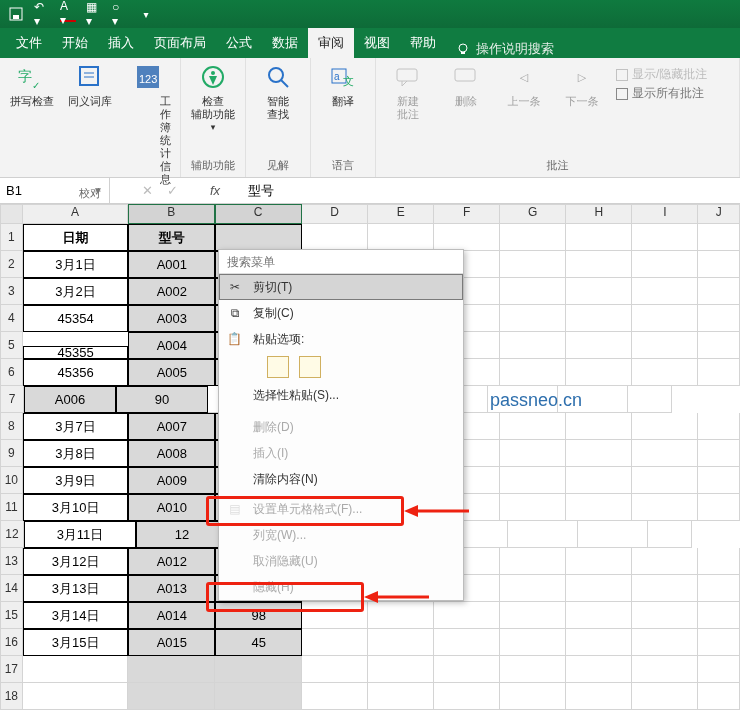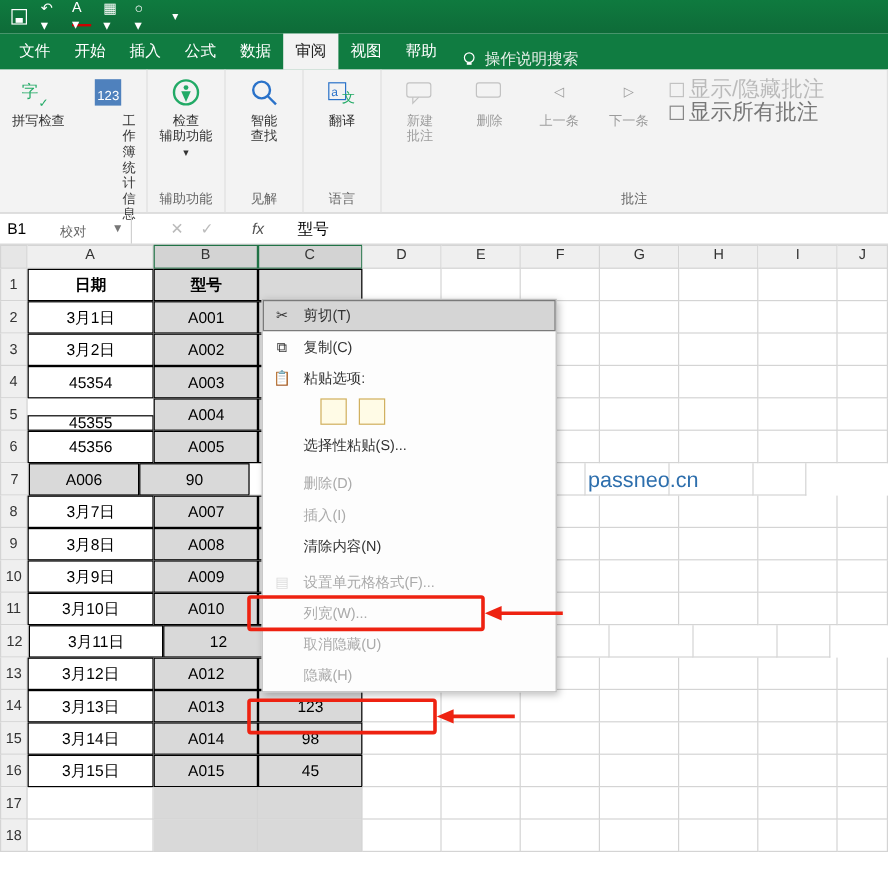--- a/index.html
+++ b/index.html
@@ -12,21 +12,21 @@
 .tabs .tab { padding: 6px 10px 6px; font-size: 13px; cursor: pointer; }
 .tabs .tab.active { background: #f3f3f3; color: #222; }
 .tabs .tellme { display: flex; align-items: center; gap: 6px; padding: 0 10px; color: #e6efe9; }
 .tabs .bulb { width:14px; height:14px; }
 
 .ribbon { height: 120px; background: #f3f3f3; border-bottom: 1px solid #d0d0d0; display: flex; }
 .rgroup { border-right: 1px solid #e0e0e0; padding: 4px 8px 2px; display: flex; flex-direction: column; justify-content: space-between; }
 .rgroup .btns { display: flex; gap: 10px; }
 .rgroup .btn { display: flex; flex-direction: column; align-items: center; width: 48px; font-size: 11px; color: #333; text-align: center; line-height: 13px; }
 .rgroup .btn .icon { width: 30px; height: 30px; margin-bottom: 3px; display:flex; align-items:center; justify-content:center; }
-.rgroup .btn.small { width: auto; flex-direction: row; font-size: 18px; color: #777; }
+.rgroup .btn.small { width: auto; flex-direction: row; font-size: 12px; color: #777; }
 .rgroup .glabel { text-align: center; font-size: 11px; color: #666; padding-bottom: 2px; }
 .chk { width:12px; height:12px; border:1px solid #888; display:inline-block; margin-right:4px; }
 
 .bar { height: 26px; border-bottom: 1px solid #d0d0d0; display: flex; align-items: center; }
 .namebox { width: 110px; height: 100%; border-right: 1px solid #d0d0d0; padding: 0 6px; display:flex; align-items:center; justify-content:space-between; }
 .namebox .dd { color:#777; font-size:10px; }
 .fx-btns { width: 100px; display:flex; align-items:center; justify-content:center; gap:14px; color:#666; }
 .fx-label { width: 30px; font-style: italic; color:#555; font-size:13px; }
 .fx-val { padding-left: 8px; }
 
@@ -71,20 +71,21 @@
   <span class="tb-icon" style="border-bottom:2px solid #c00;">A ▾</span>
   <span class="tb-icon">▦ ▾</span>
   <span class="tb-icon">○ ▾</span>
   <span class="tb-icon" style="font-size:10px;">▾</span>
 </div>
 
 <div class="tabs">
   <div class="tab">文件</div>
   <div class="tab">开始</div>
   <div class="tab">插入</div>
+  <div class="tab">页面布局</div>
   <div class="tab">公式</div>
   <div class="tab">数据</div>
   <div class="tab active">审阅</div>
   <div class="tab">视图</div>
   <div class="tab">帮助</div>
   <div class="tellme">
     <svg class="bulb" viewBox="0 0 14 14">
         <circle cx="7" cy="6" r="4" fill="none" stroke="#fff"></circle>
         <rect x="5" y="10" width="4" height="2" fill="#fff"></rect>
       </svg>
@@ -96,20 +97,30 @@
   <div class="rgroup">
     <div class="btns">
       <div class="btn">
           <div class="icon">
             <svg width="28" height="28">
               <text x="0" y="18" font-size="14" fill="#2a6">字</text>
               <text x="14" y="26" font-size="10" fill="#2a6">✓</text>
             </svg>
           </div>
           <span>拼写检查</span>
+        </div>
+      <div class="btn">
+          <div class="icon">
+            <svg width="28" height="28">
+              <rect x="4" y="4" width="18" height="18" fill="none" stroke="#2a72c9" stroke-width="2"></rect>
+              <line x1="8" y1="10" x2="18" y2="10" stroke="#2a72c9"></line>
+              <line x1="8" y1="14" x2="18" y2="14" stroke="#2a72c9"></line>
+            </svg>
+          </div>
+          <span>同义词库</span>
         </div>
       <div class="btn">
           <div class="icon">
             <svg width="28" height="28">
               <rect x="3" y="3" width="22" height="22" fill="#4f81bd"></rect>
               <text x="5" y="20" fill="#fff" font-size="11">123</text>
             </svg>
           </div>
           <span style="white-space:pre-line;margin-left:35px;">工作簿
 统计信息</span>
@@ -464,20 +475,21 @@
         <div class="cell" style="width: 70px;"></div>
         <div class="cell" style="width: 70px;"></div>
         <div class="cell" style="width: 70px;"></div>
         <div class="cell" style="width: 70px;"></div>
         <div class="cell" style="width: 44px;"></div>
       </div>
     </div>
 </div>
 
 <div class="contextmenu">
+  <div class="cm-search"><input placeholder="搜索菜单" style=""></div>
   <div class="cm-item hov">
       <span class="cm-ico">✂</span>
       <span>剪切(T)</span>
     </div>
   <div class="cm-item">
       <span class="cm-ico">⧉</span>
       <span>复制(C)</span>
     </div>
   <div class="cm-item">
       <span class="cm-ico">📋</span>

